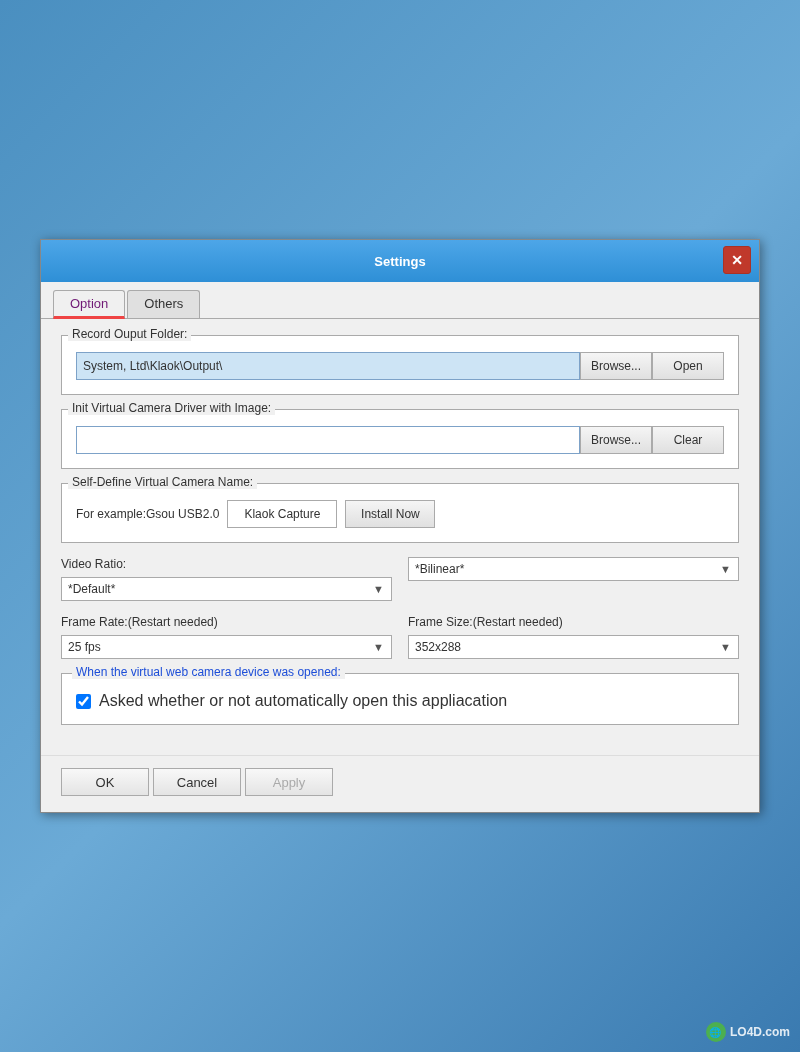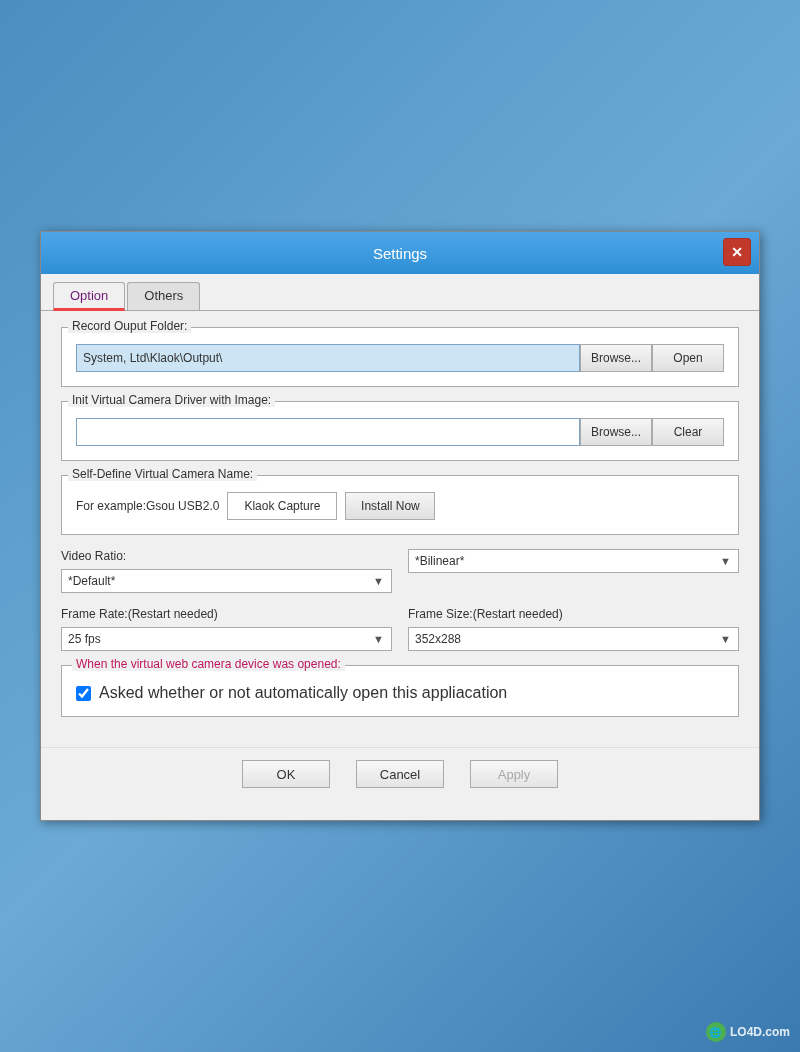--- a/index.html
+++ b/index.html
@@ -39,22 +39,22 @@
       height: 42px;
       display: flex;
       align-items: center;
       justify-content: center;
       position: relative;
       padding: 0 10px;
     }
 
     .title-bar-text {
       color: white;
-      font-size: 15px;
-      font-weight: normal;
+      font-size: 13px;
+      font-weight: bold;
     }
 
     .close-btn {
       position: absolute;
       right: 8px;
       top: 6px;
       width: 28px;
       height: 28px;
       background: #c0392b;
       border: 1px solid #a93226;
@@ -258,21 +258,21 @@
       position: relative;
     }
 
     .checkbox-label-group {
       position: absolute;
       top: -9px;
       left: 10px;
       background: #f0f0f0;
       padding: 0 4px;
       font-size: 12px;
-      color: #be185d;
+      color: #1d4ed8;
     }
 
     .checkbox-row {
       display: flex;
       align-items: center;
       gap: 8px;
       margin-top: 8px;
     }
 
     .checkbox-row input[type="checkbox"] {
@@ -282,24 +282,23 @@
     }
 
     .checkbox-text {
       font-size: 16px;
       color: #333;
     }
 
     
     .dialog-footer {
       display: flex;
-      justify-content: center;
-      align-items: center;
-      gap: 26px;
-      padding: 12px 20px 32px;
+      align-items: center;
+      gap: 4px;
+      padding: 12px 20px 16px;
       background: #f0f0f0;
       border-top: 1px solid #ddd;
     }
 
     .footer-btn {
       width: 88px;
       height: 28px;
       border: 1px solid #aaa;
       background: linear-gradient(to bottom, #f8f8f8 0%, #e4e4e4 100%);
       cursor: pointer;

